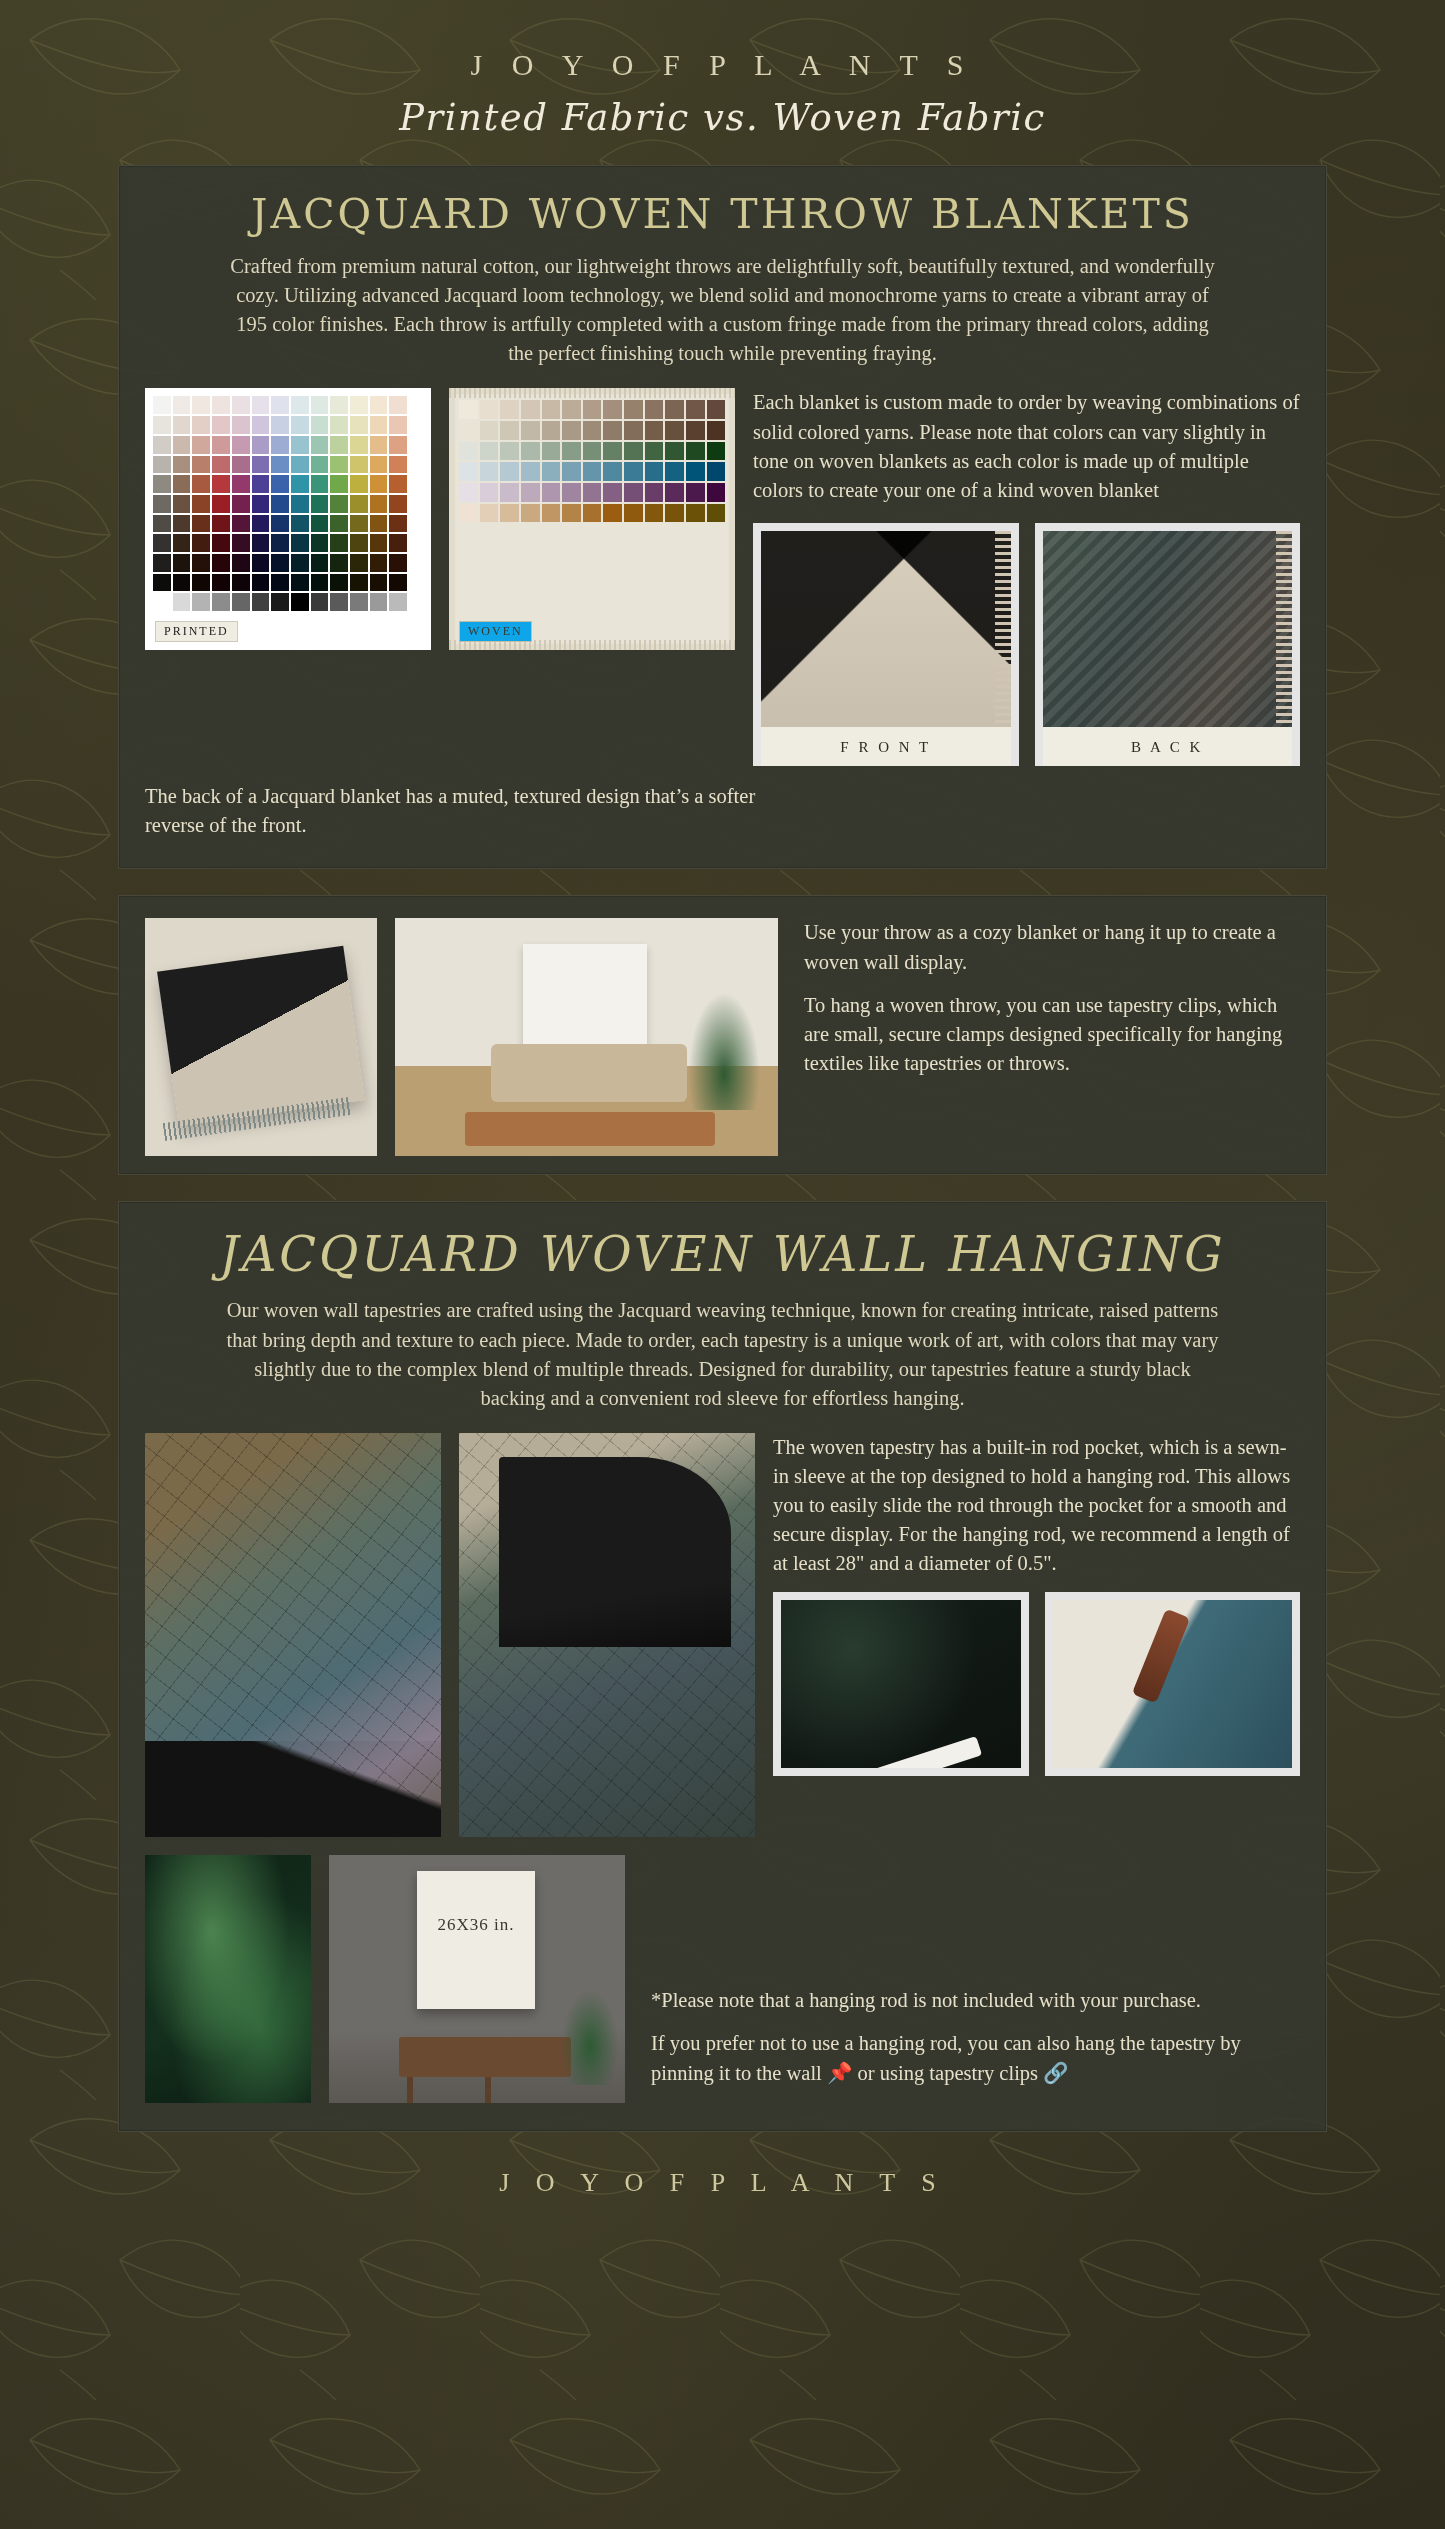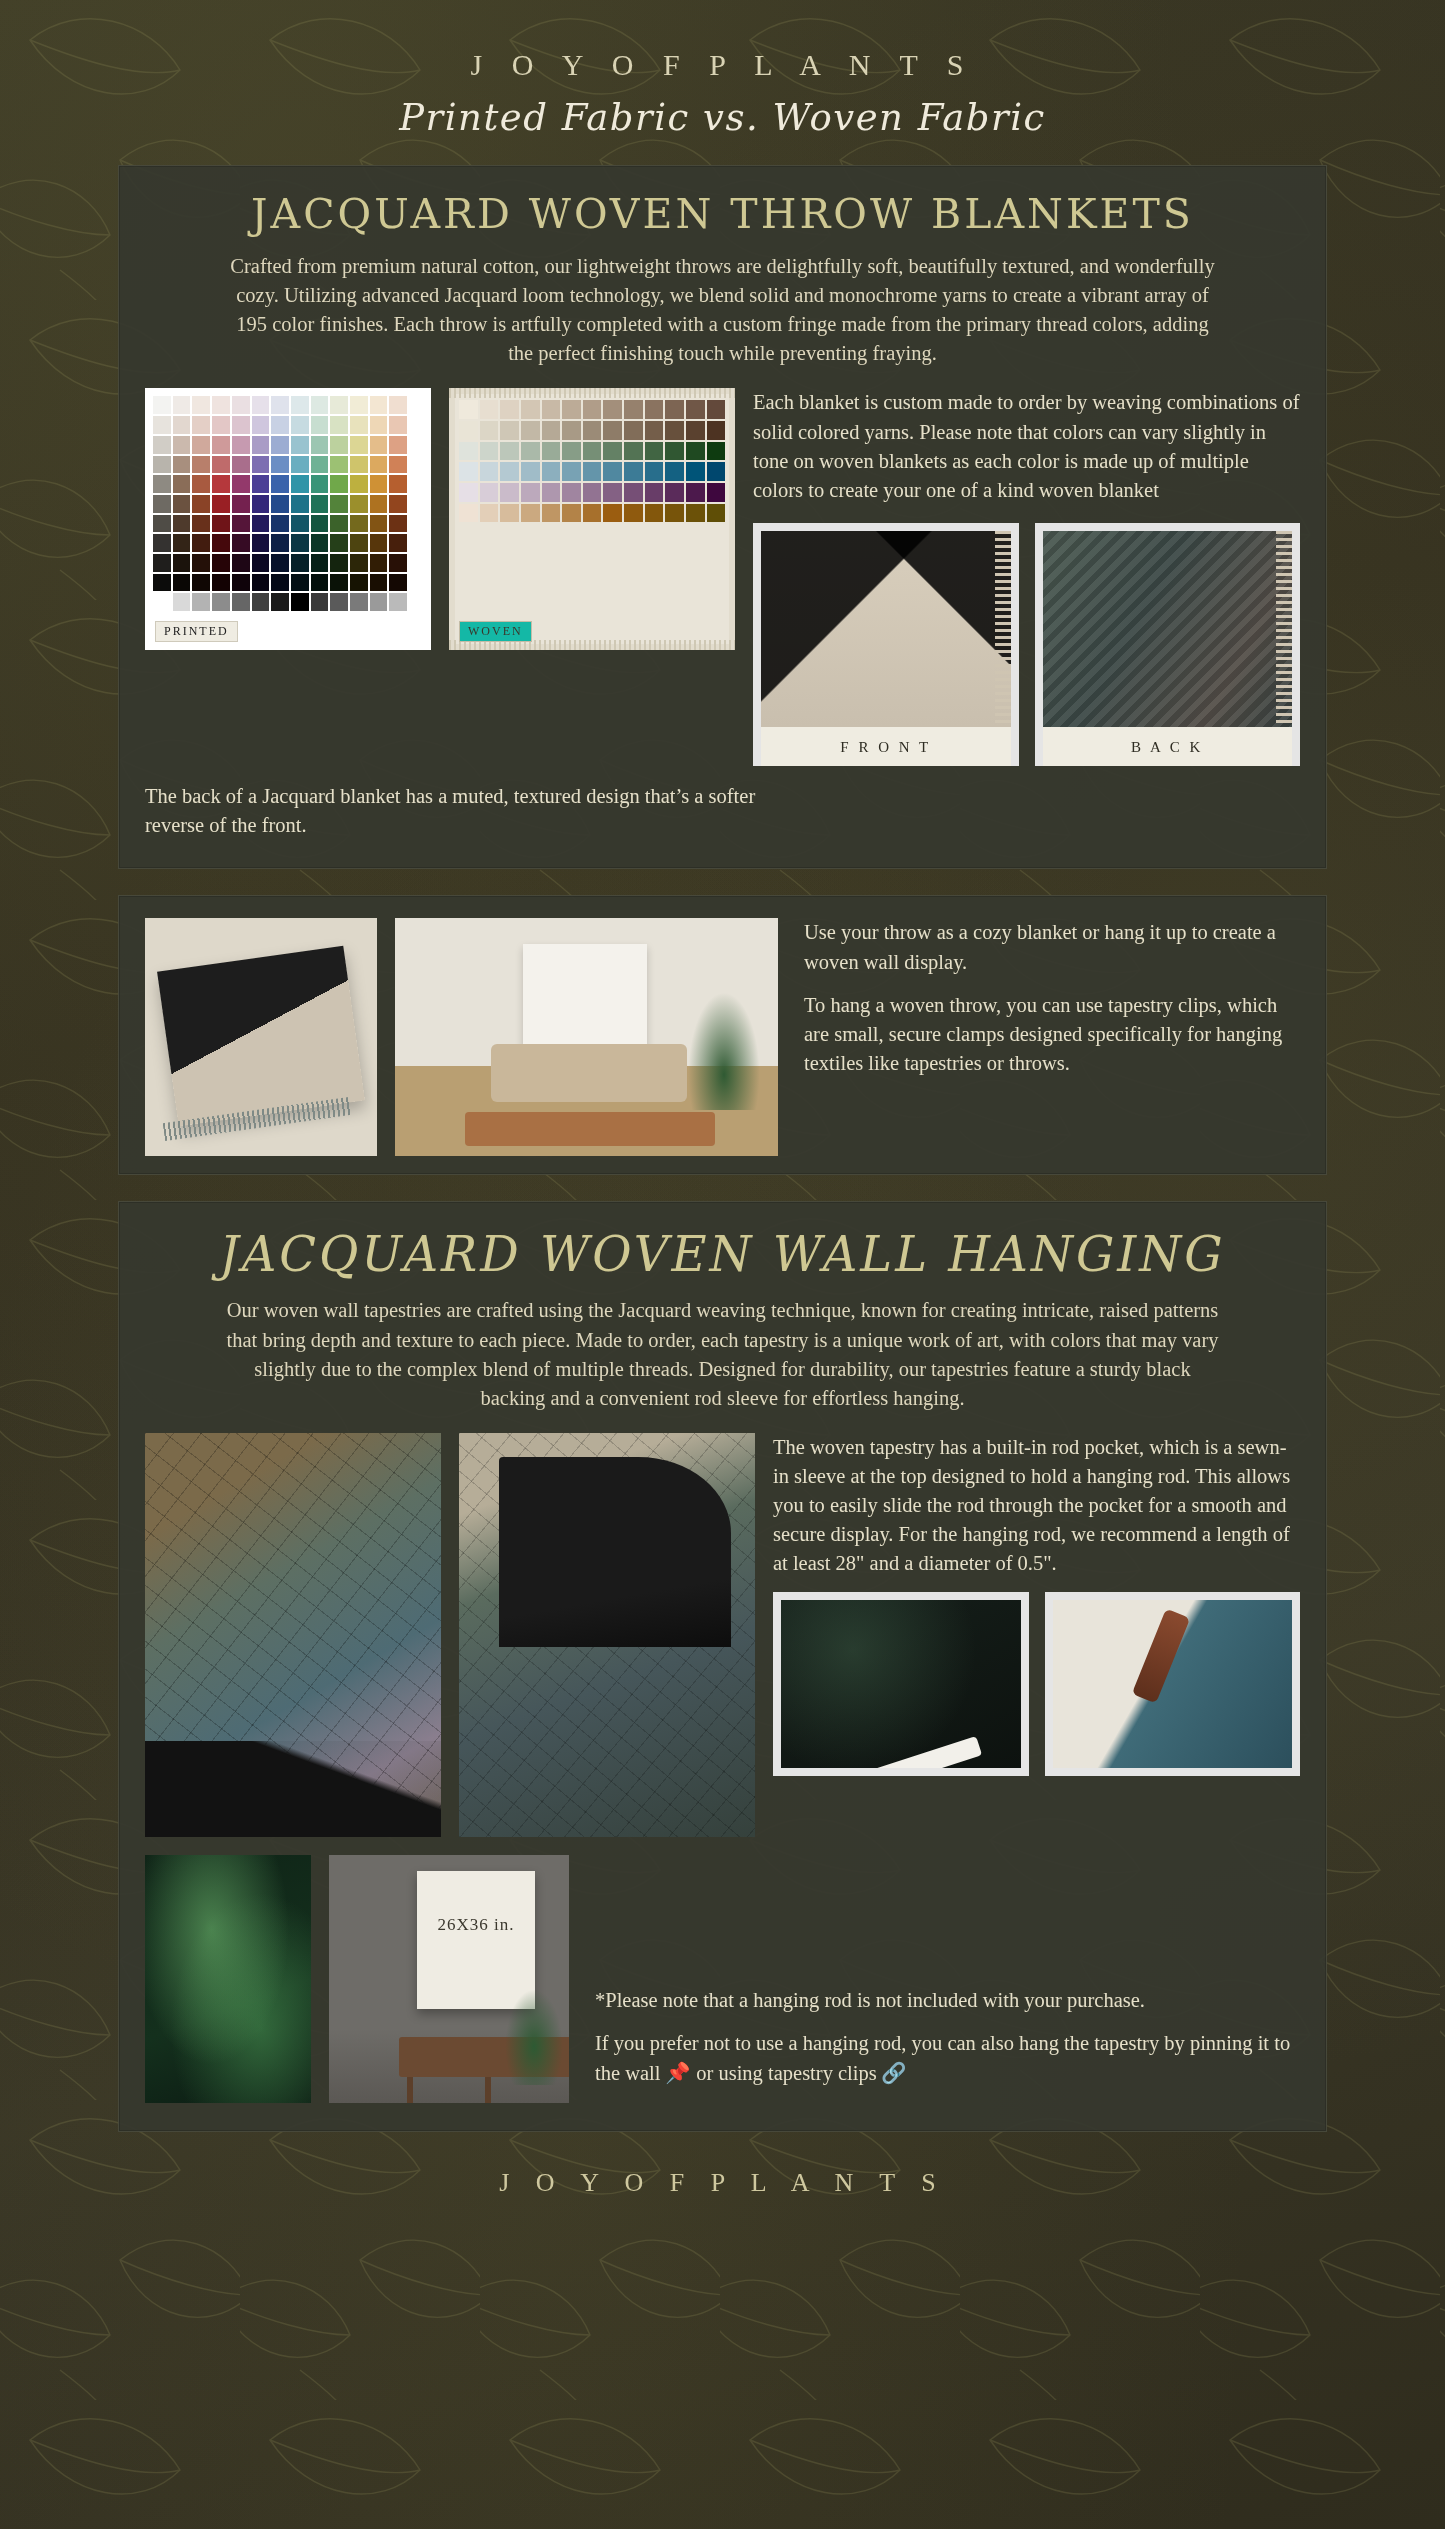--- a/index.html
+++ b/index.html
@@ -125,21 +125,21 @@
   .woven-chart {
     background: #e9e4d8;
     width: 286px;
     height: 262px;
     box-sizing: border-box;
     padding: 12px 10px 10px 10px;
     position: relative;
     box-shadow: inset 0 0 0 6px #e2dccd;
   }
   .woven-chart .chart-label {
-    background: #14b8a6;
+    background: #0ea5e9;
     color: #3a362a;
     border-color: #c4bca6;
   }
   .fringe {
     position: absolute;
     left: 0; right: 0;
     height: 10px;
     background: repeating-linear-gradient(90deg, #cfc8b4 0 2px, rgba(0,0,0,0) 2px 5px);
   }
   .fringe.top { top: 0; }
@@ -309,21 +309,21 @@
     border-radius: 6px;
   }
   .leaf-photo {
     width: 166px; height: 248px;
     background:
       radial-gradient(ellipse at 40% 30%, rgba(120,200,120,0.55), rgba(0,0,0,0) 55%),
       radial-gradient(ellipse at 70% 70%, rgba(90,180,100,0.45), rgba(0,0,0,0) 55%),
       linear-gradient(160deg, #0f2417, #14301d 60%, #0b1a12);
   }
   .wall-photo {
-    width: 240px; height: 248px;
+    width: 296px; height: 248px;
     background: linear-gradient(180deg, #6e6c68 0 70%, #5b5854 100%);
     position: relative;
   }
   .wall-photo .hangsheet {
     position: absolute;
     left: 88px; top: 16px;
     width: 118px; height: 138px;
     background: #efece3;
     box-shadow: 0 5px 10px rgba(0,0,0,0.3);
     color: #3b382e;

